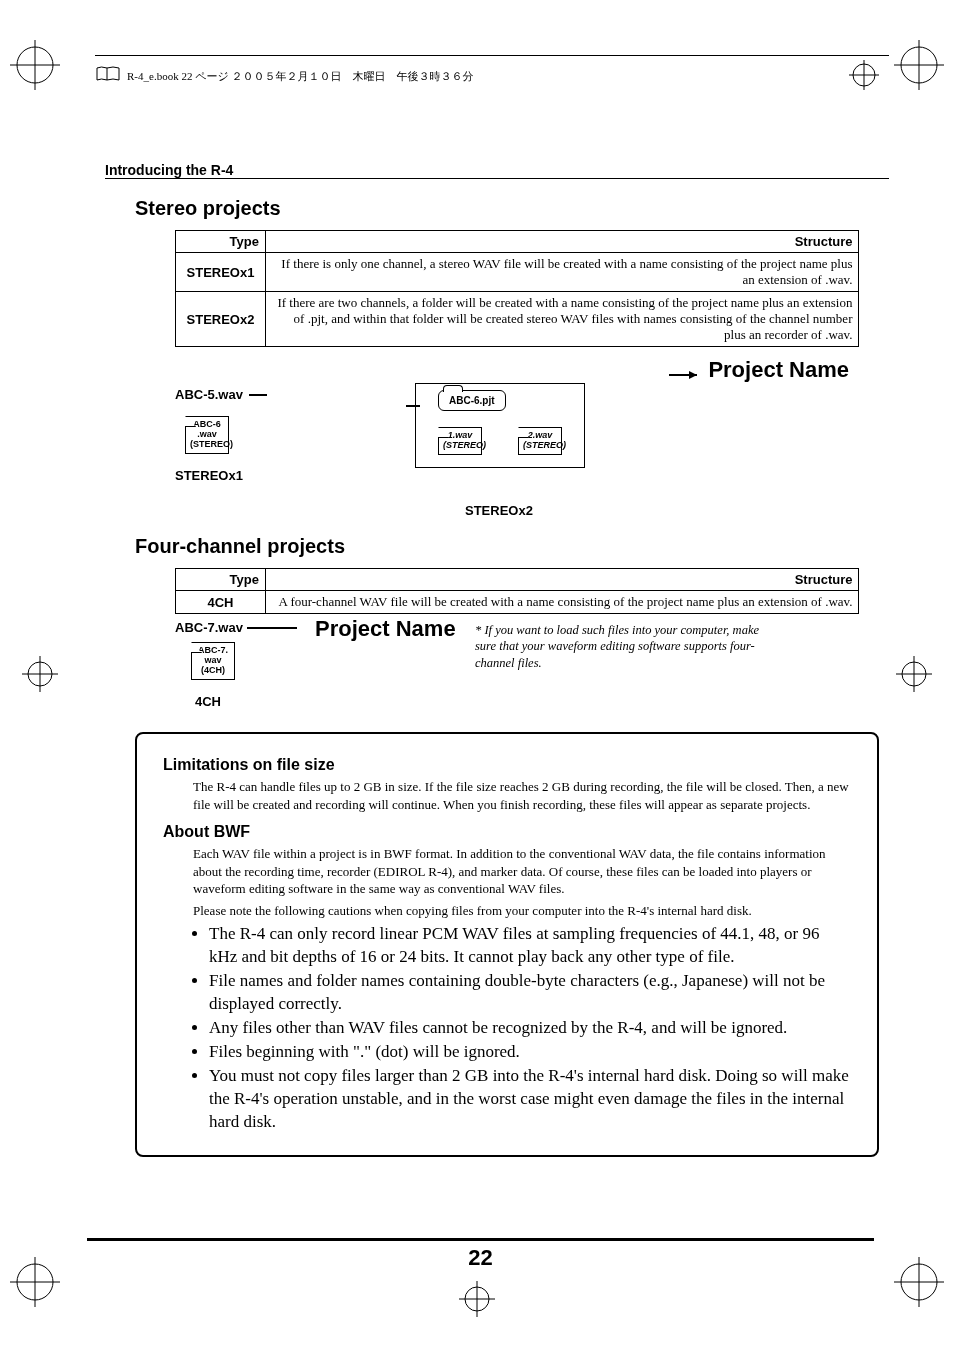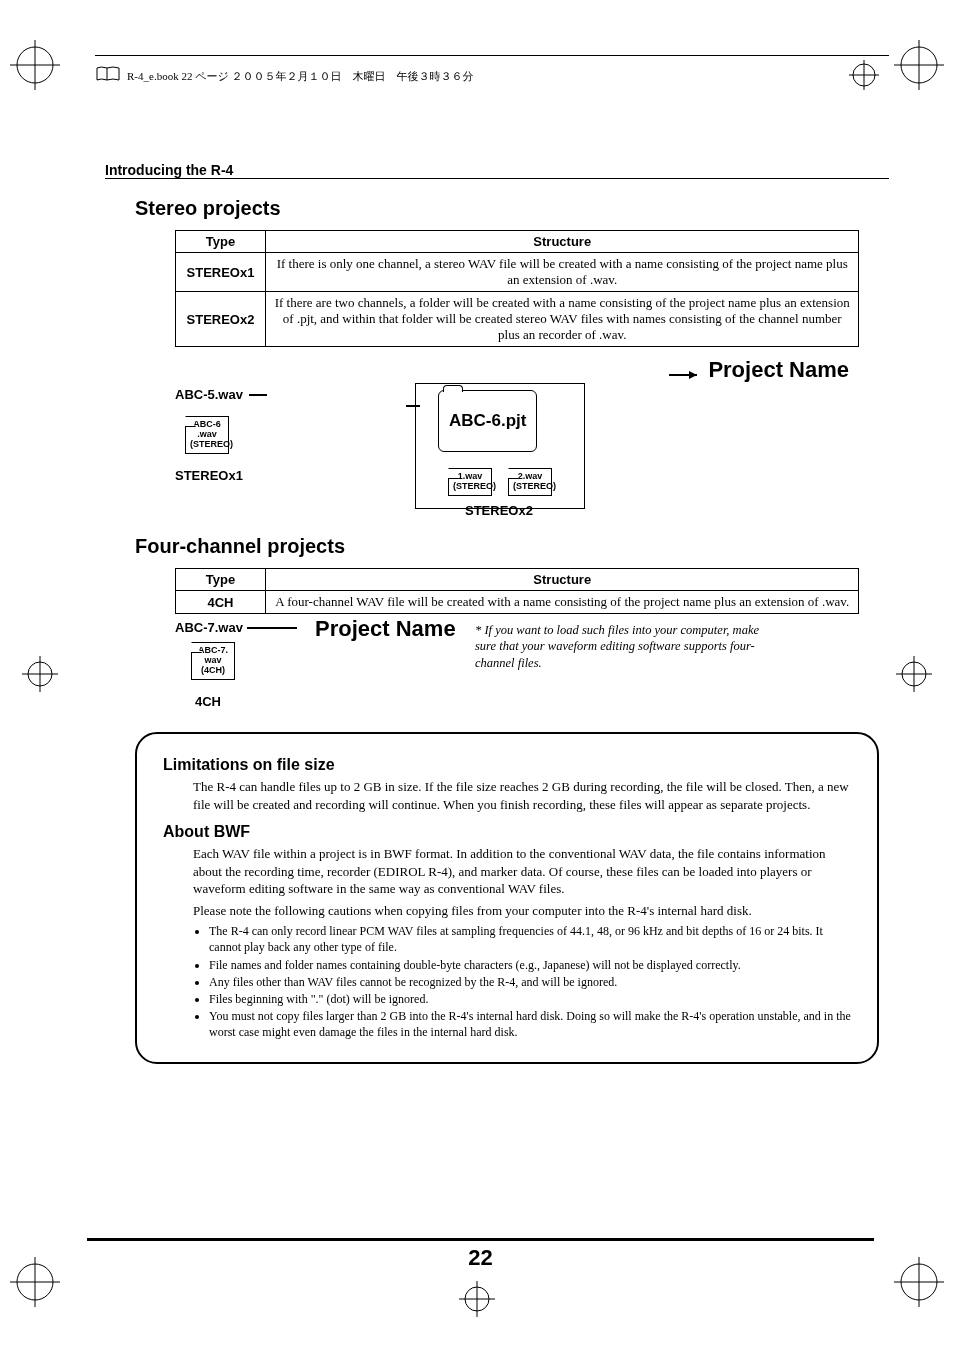--- a/index.html
+++ b/index.html
@@ -51,32 +51,32 @@
     table.datatable {
       border-collapse: collapse;
       width: 92%;
       margin-top: 10px;
       margin-left: 40px;
       font-size: 13px;
     }
     table.datatable th, table.datatable td {
       border: 1px solid #000;
       padding: 3px 6px;
-      text-align: center;
+      text-align: right;
       vertical-align: top;
     }
     table.datatable th { font-family: Arial, sans-serif; font-weight: bold; background: #fff; }
     table.datatable td.typecell { text-align: center; font-family: Arial, sans-serif; font-weight: bold; vertical-align: middle; width: 90px; }
     .folder-tab {
       border: 1.5px solid #000;
       border-radius: 6px 6px 6px 6px;
-      padding: 20px 10px;
-      font-family: Arial, sans-serif;
-      font-weight: bold;
-      font-size: 17px;
+      padding: 4px 10px;
+      font-family: Arial, sans-serif;
+      font-weight: bold;
+      font-size: 10px;
       position: relative;
     }
     .folder-tab::before {
       content: "";
       position: absolute;
       top: -6px; left: 4px;
       width: 18px; height: 6px;
       border: 1.5px solid #000;
       border-bottom: none;
       border-radius: 4px 4px 0 0;
@@ -109,40 +109,40 @@
       font-size: 13px;
       margin-top: 8px;
     }
     .proj-name {
       font-family: Arial, sans-serif;
       font-weight: bold;
       font-size: 22px;
     }
     .note-box {
       border: 2.5px solid #000;
-      border-radius: 22px;
+      border-radius: 8px;
       padding: 16px 26px 20px 26px;
       margin-left: 0px;
       margin-top: 22px;
     }
     h3.sub {
       font-family: Arial, sans-serif;
       font-weight: bold;
       font-size: 16px;
       margin-top: 6px;
       margin-bottom: 4px;
     }
     .note-box p, .body-p {
       font-size: 13px;
       line-height: 1.35;
       margin-left: 30px;
       margin-bottom: 4px;
     }
     ul.bullets {
-      font-size: 12px;
+      font-size: 17px;
       margin-left: 46px;
       line-height: 1.35;
     }
     ul.bullets li { margin-bottom: 1px; }
     .footer {
       position: absolute;
       bottom: 80px;
       left: 87px;
       right: 80px;
       text-align: center;
@@ -264,21 +264,21 @@
           <div class="file-icon">ABC-6 .wav (STEREO)</div>
         </div>
         <div class="sub-label" style="margin-top:14px;">STEREOx1</div>
       </div>
 
       <div style="position:absolute; left:240px; top:26px; border:1px solid #000; padding:6px 22px 12px 22px; width:170px;">
         <div style="position:absolute;left:-10px;top:12px;"><svg width="14" height="8">
               <line x1="0" y1="4" x2="14" y2="4" stroke="#000" stroke-width="2"></line>
             </svg></div>
         <div class="folder-tab" style="display:inline-block;">ABC-6.pjt</div>
-        <div style="display:flex;gap:16px;margin-top:16px;justify-content:center;">
+        <div style="display:flex;gap:16px;margin-top:16px;justify-content:space-between;font-style:italic;">
           <div class="file-icon">1.wav (STEREO)</div>
           <div class="file-icon">2.wav (STEREO)</div>
         </div>
       </div>
       <div class="sub-label" style="position:absolute;left:290px;top:138px;">STEREOx2</div>
     </div>
 
     <h2 class="section">Four-channel projects</h2>
 
     <table class="datatable">

